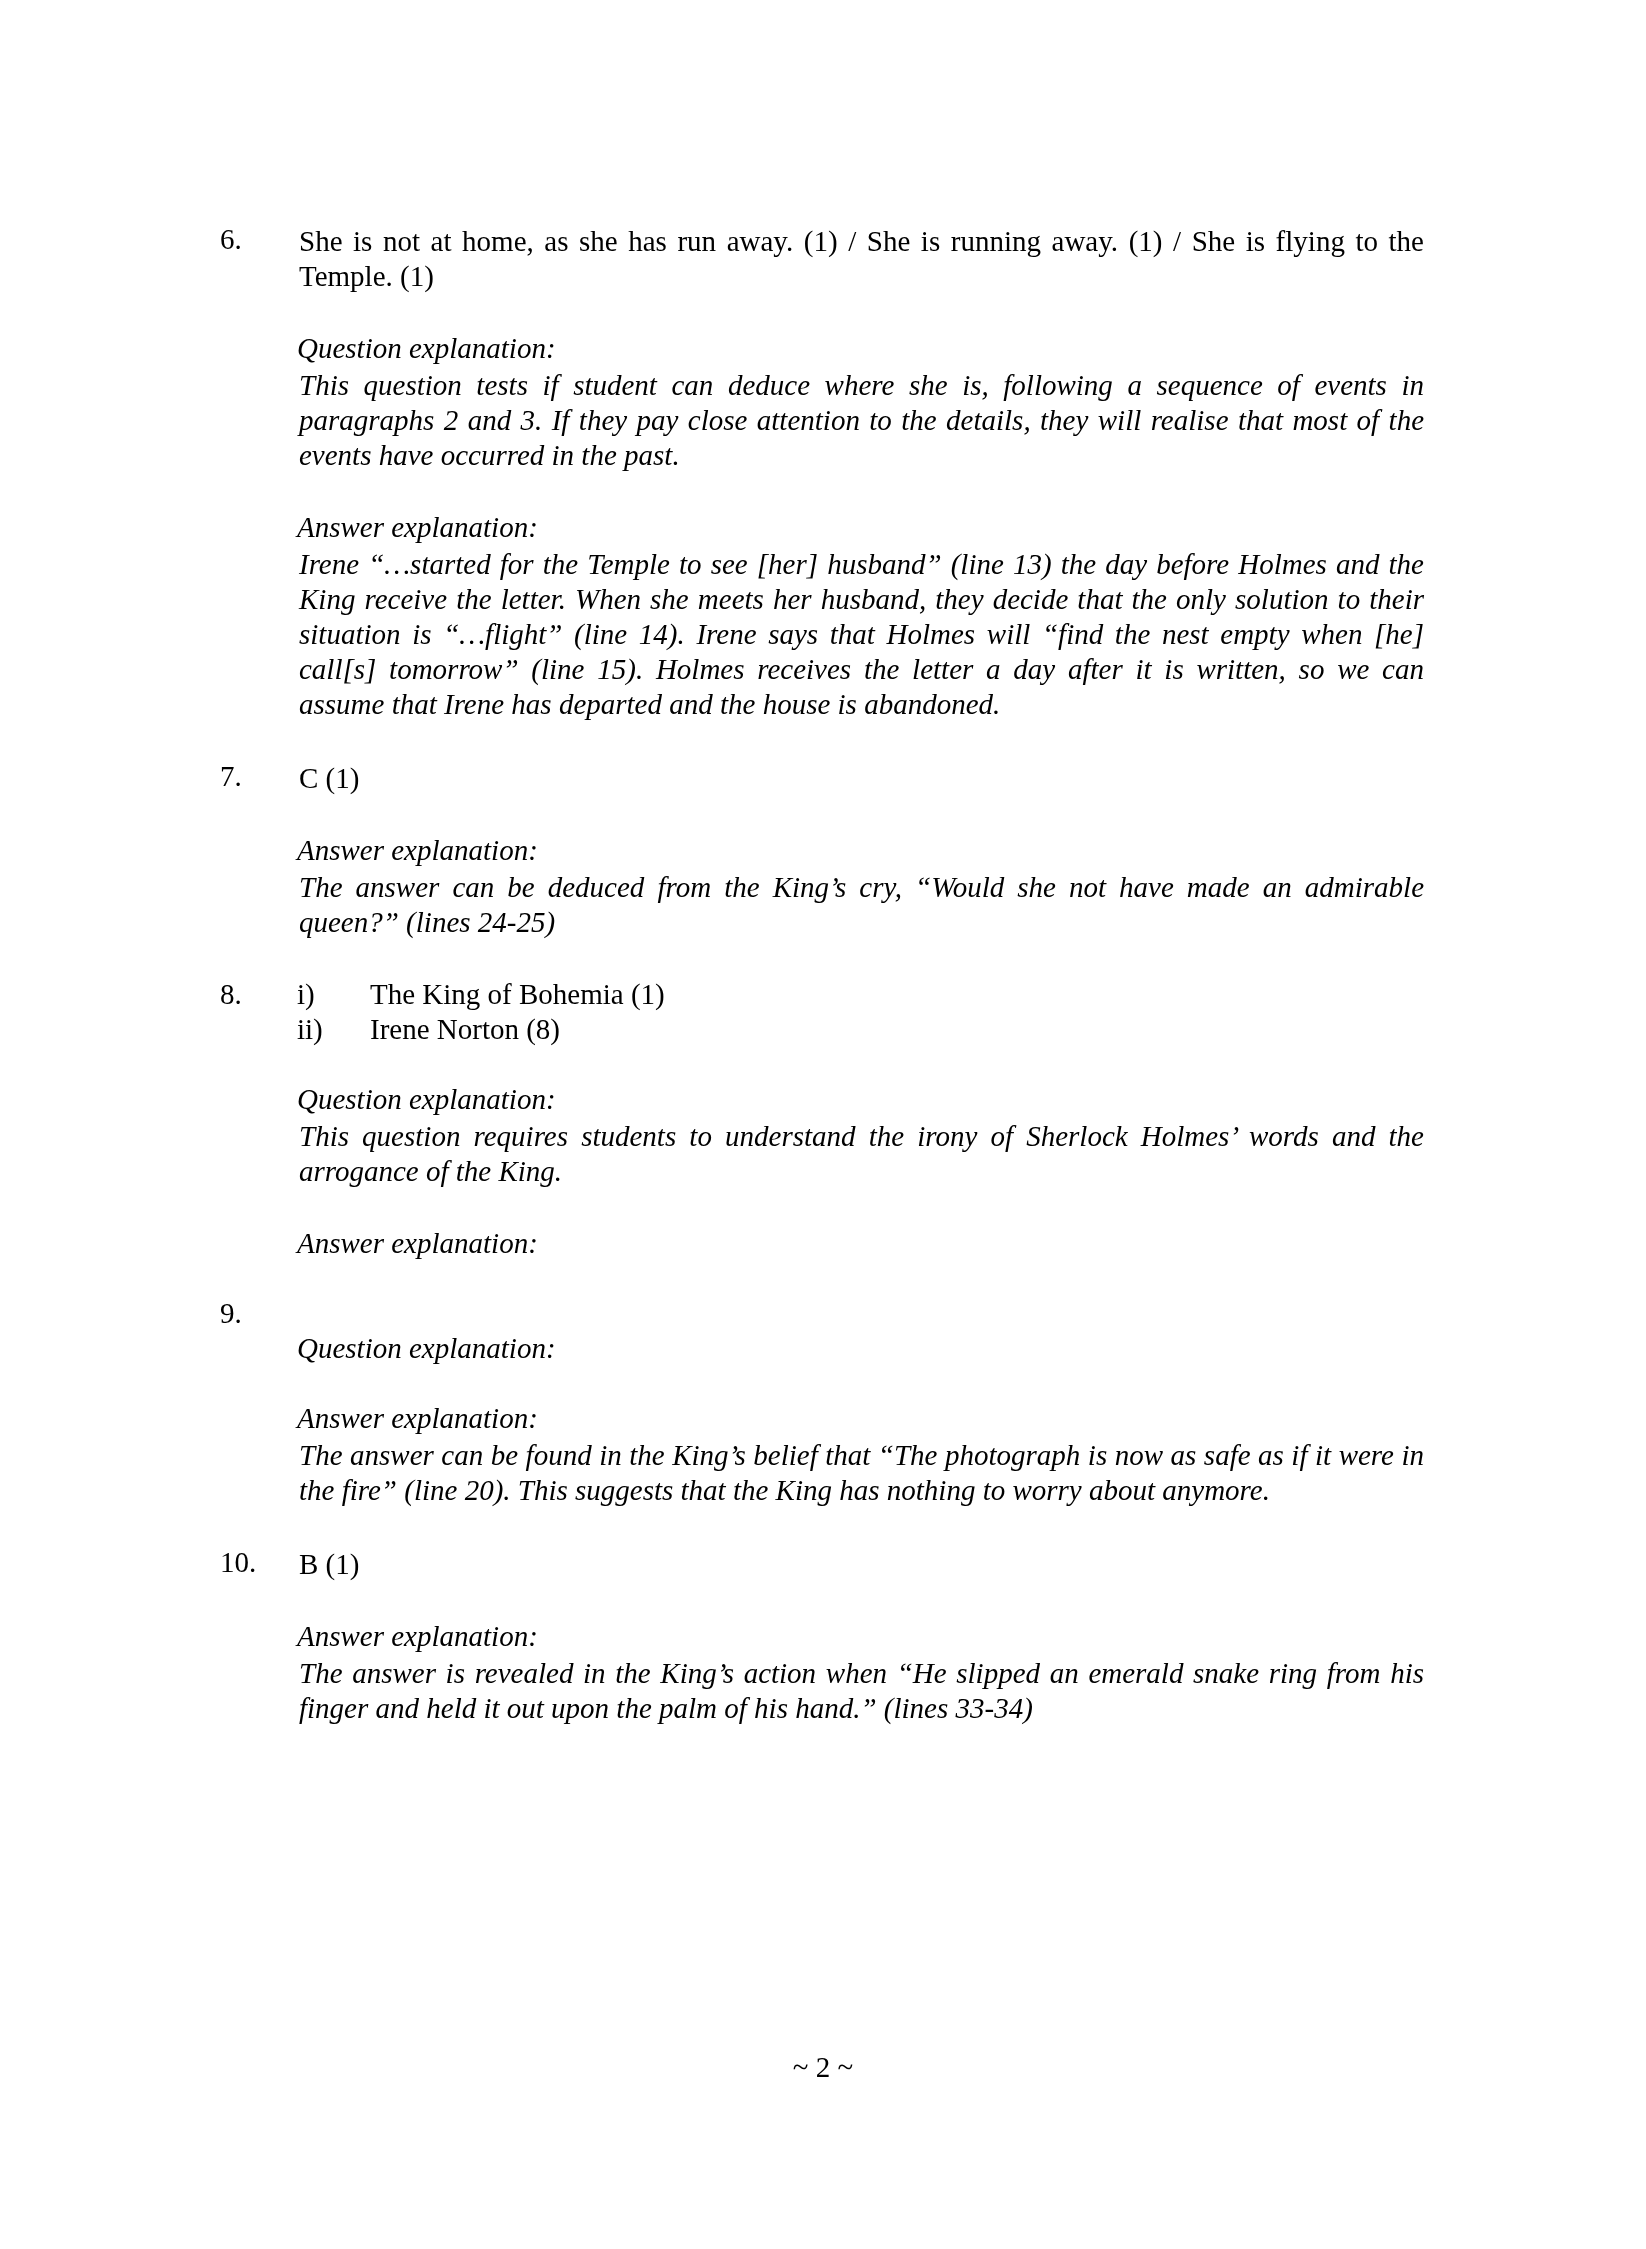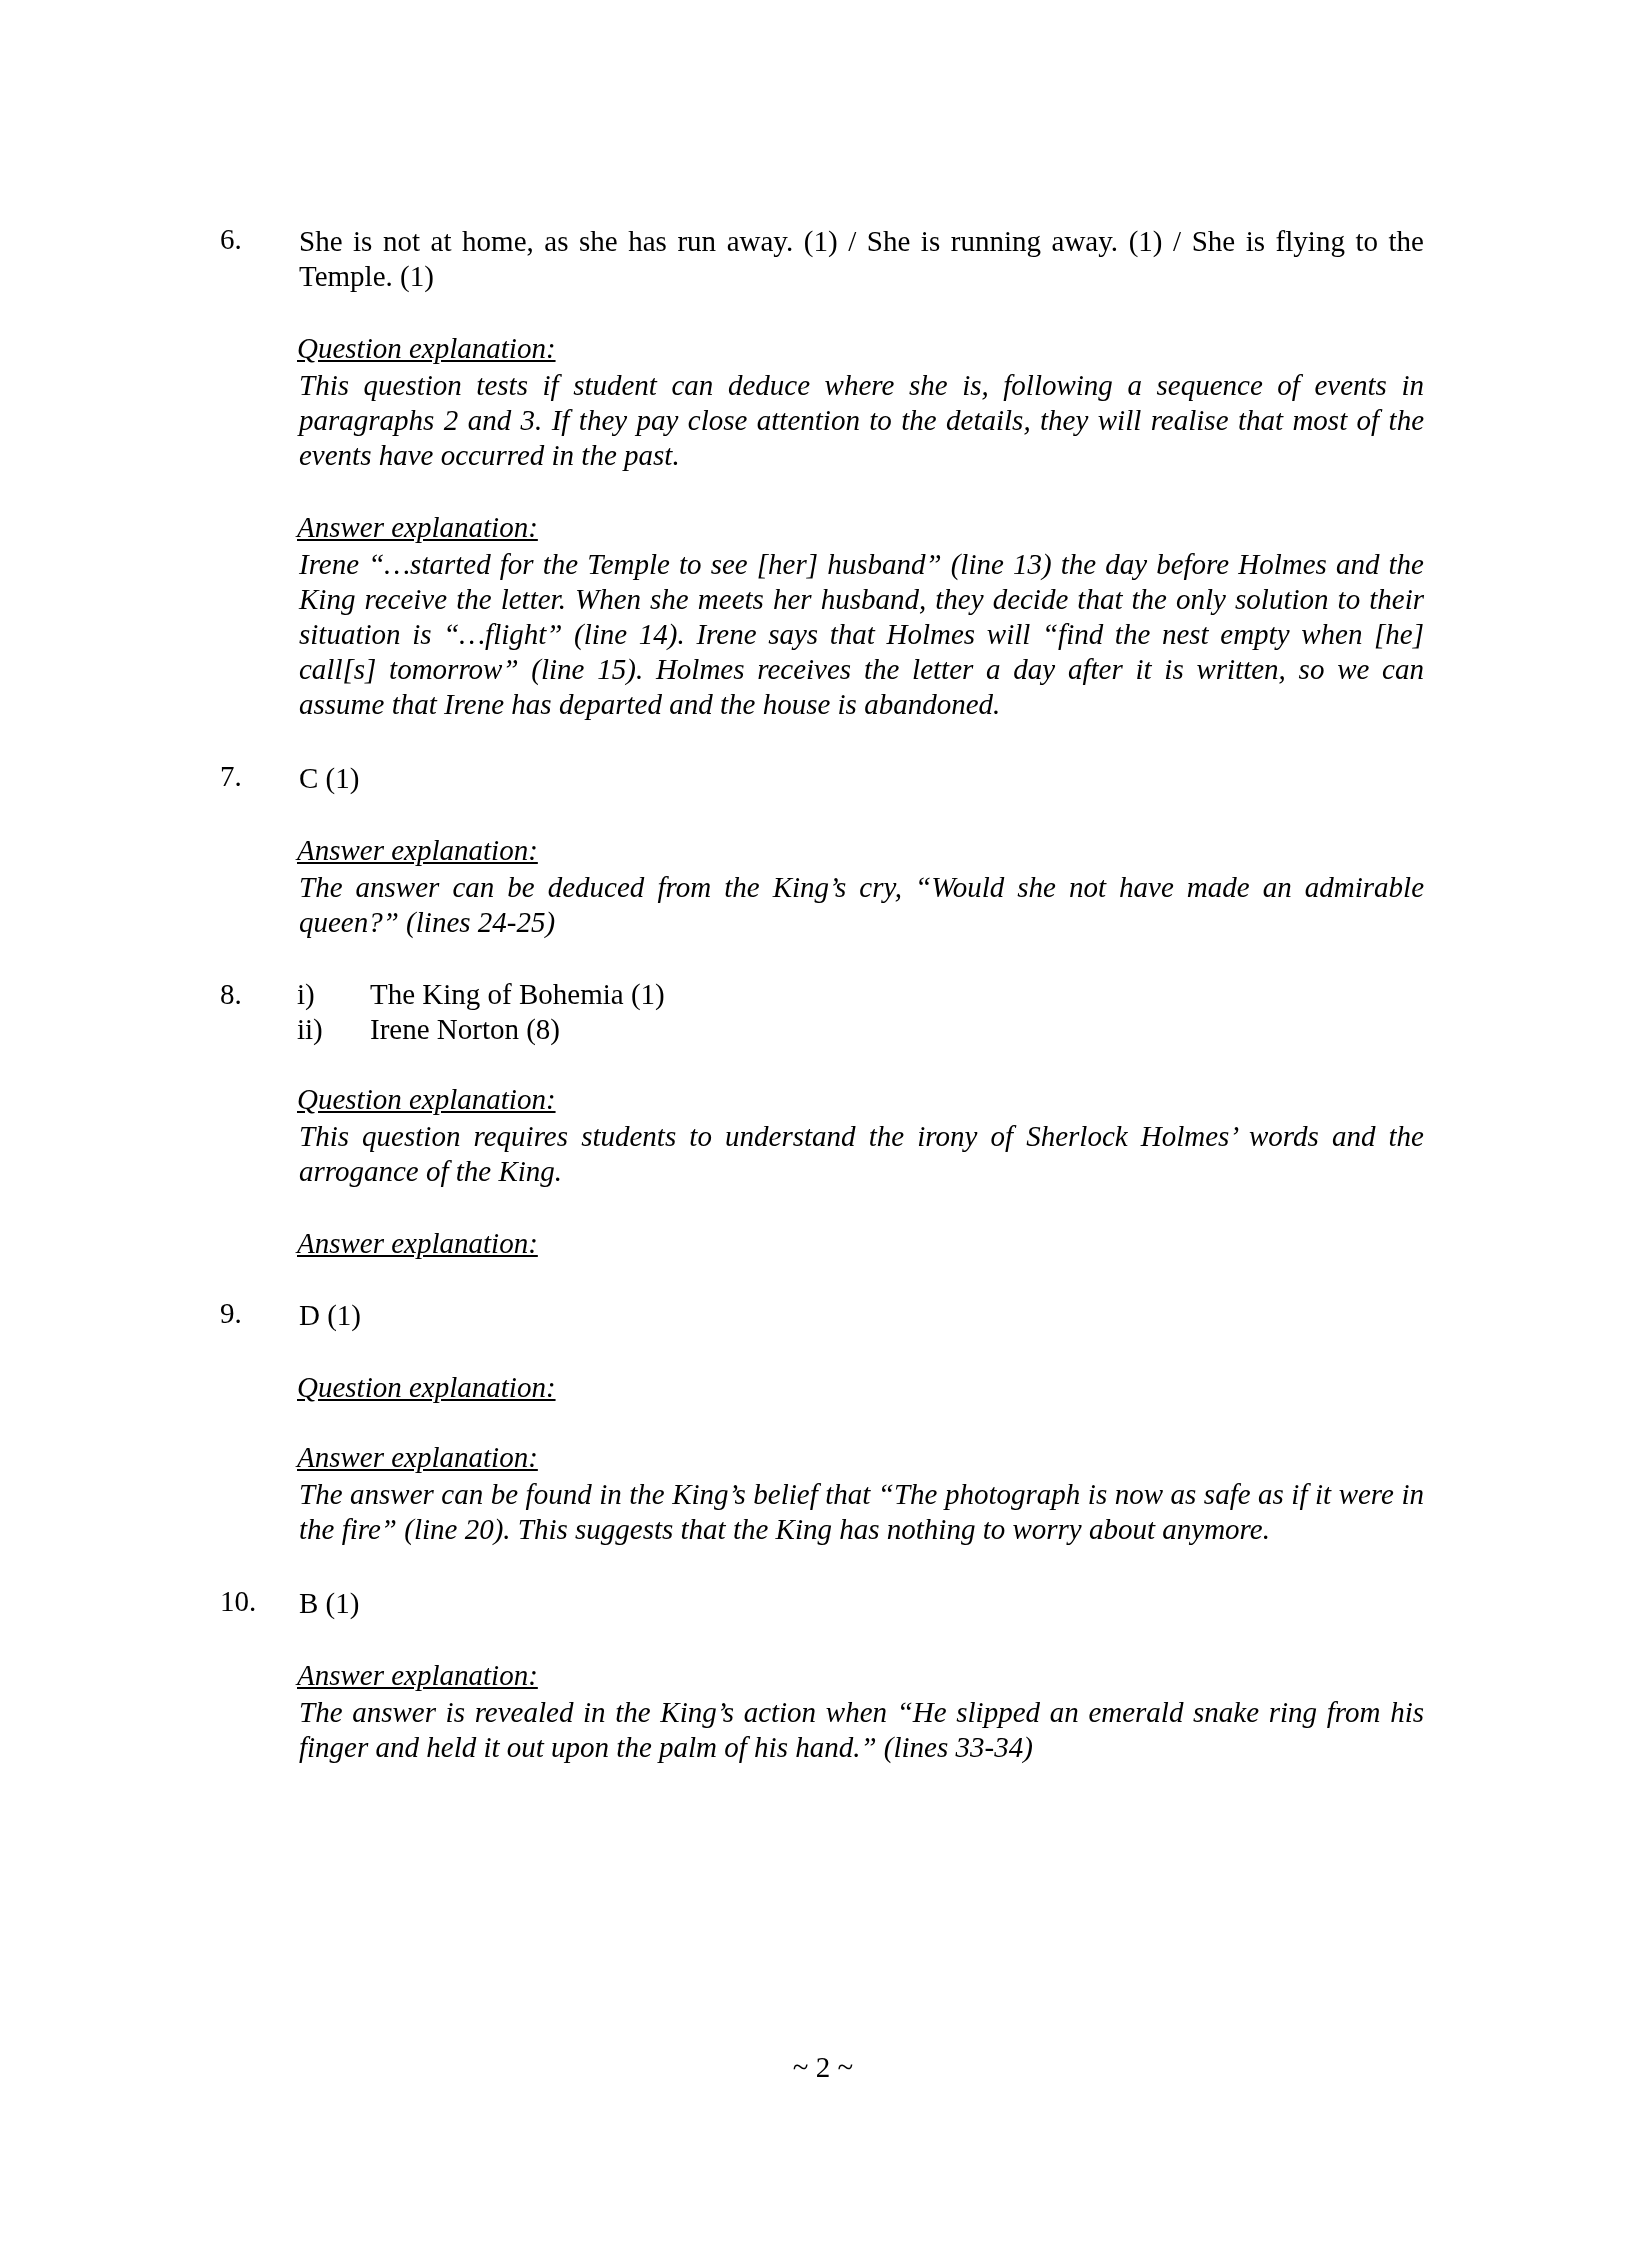--- a/index.html
+++ b/index.html
@@ -20,21 +20,21 @@
     left: 220px;
     right: 220px;
   }
   .item { display: flex; }
   .num {
     flex: 0 0 77px;
     width: 77px;
   }
   .body { flex: 1; min-width: 0; }
   .para { margin: 2px; text-align: justify; }
-  .label-line { margin: 0; font-style: italic; text-align: left; text-decoration: underline; }
+  .label-line { margin: 0; font-style: italic; text-align: left; }
   .expl { font-style: italic; }
   .subrow { display: flex; }
   .roman { flex: 0 0 73px; width: 73px; }
   .subtext { flex: 1; font-family: Liberation Serif, serif; }
   .gap { height: 35px; }
   .footer {
     position: absolute;
     top: 2050px;
     left: 0;
     width: 100%;
@@ -88,21 +88,20 @@
         <p class="para expl">This question requires students to understand the irony of Sherlock Holmes’ words and the arrogance of the King.</p>
         <div class="gap"></div>
         <p class="label-line">Answer explanation:</p>
       </div>
     </div>
     <div class="gap"></div>
 
     <div class="item">
       <div class="num">9.</div>
       <div class="body">
-        <p class="para">D (1)</p>
         <div class="gap"></div>
         <p class="label-line">Question explanation:</p>
         <div class="gap"></div>
         <p class="label-line">Answer explanation:</p>
         <p class="para expl">The answer can be found in the King’s belief that “The photograph is now as safe as if it were in the fire” (line 20). This suggests that the King has nothing to worry about anymore.</p>
       </div>
     </div>
     <div class="gap"></div>
 
     <div class="item">

